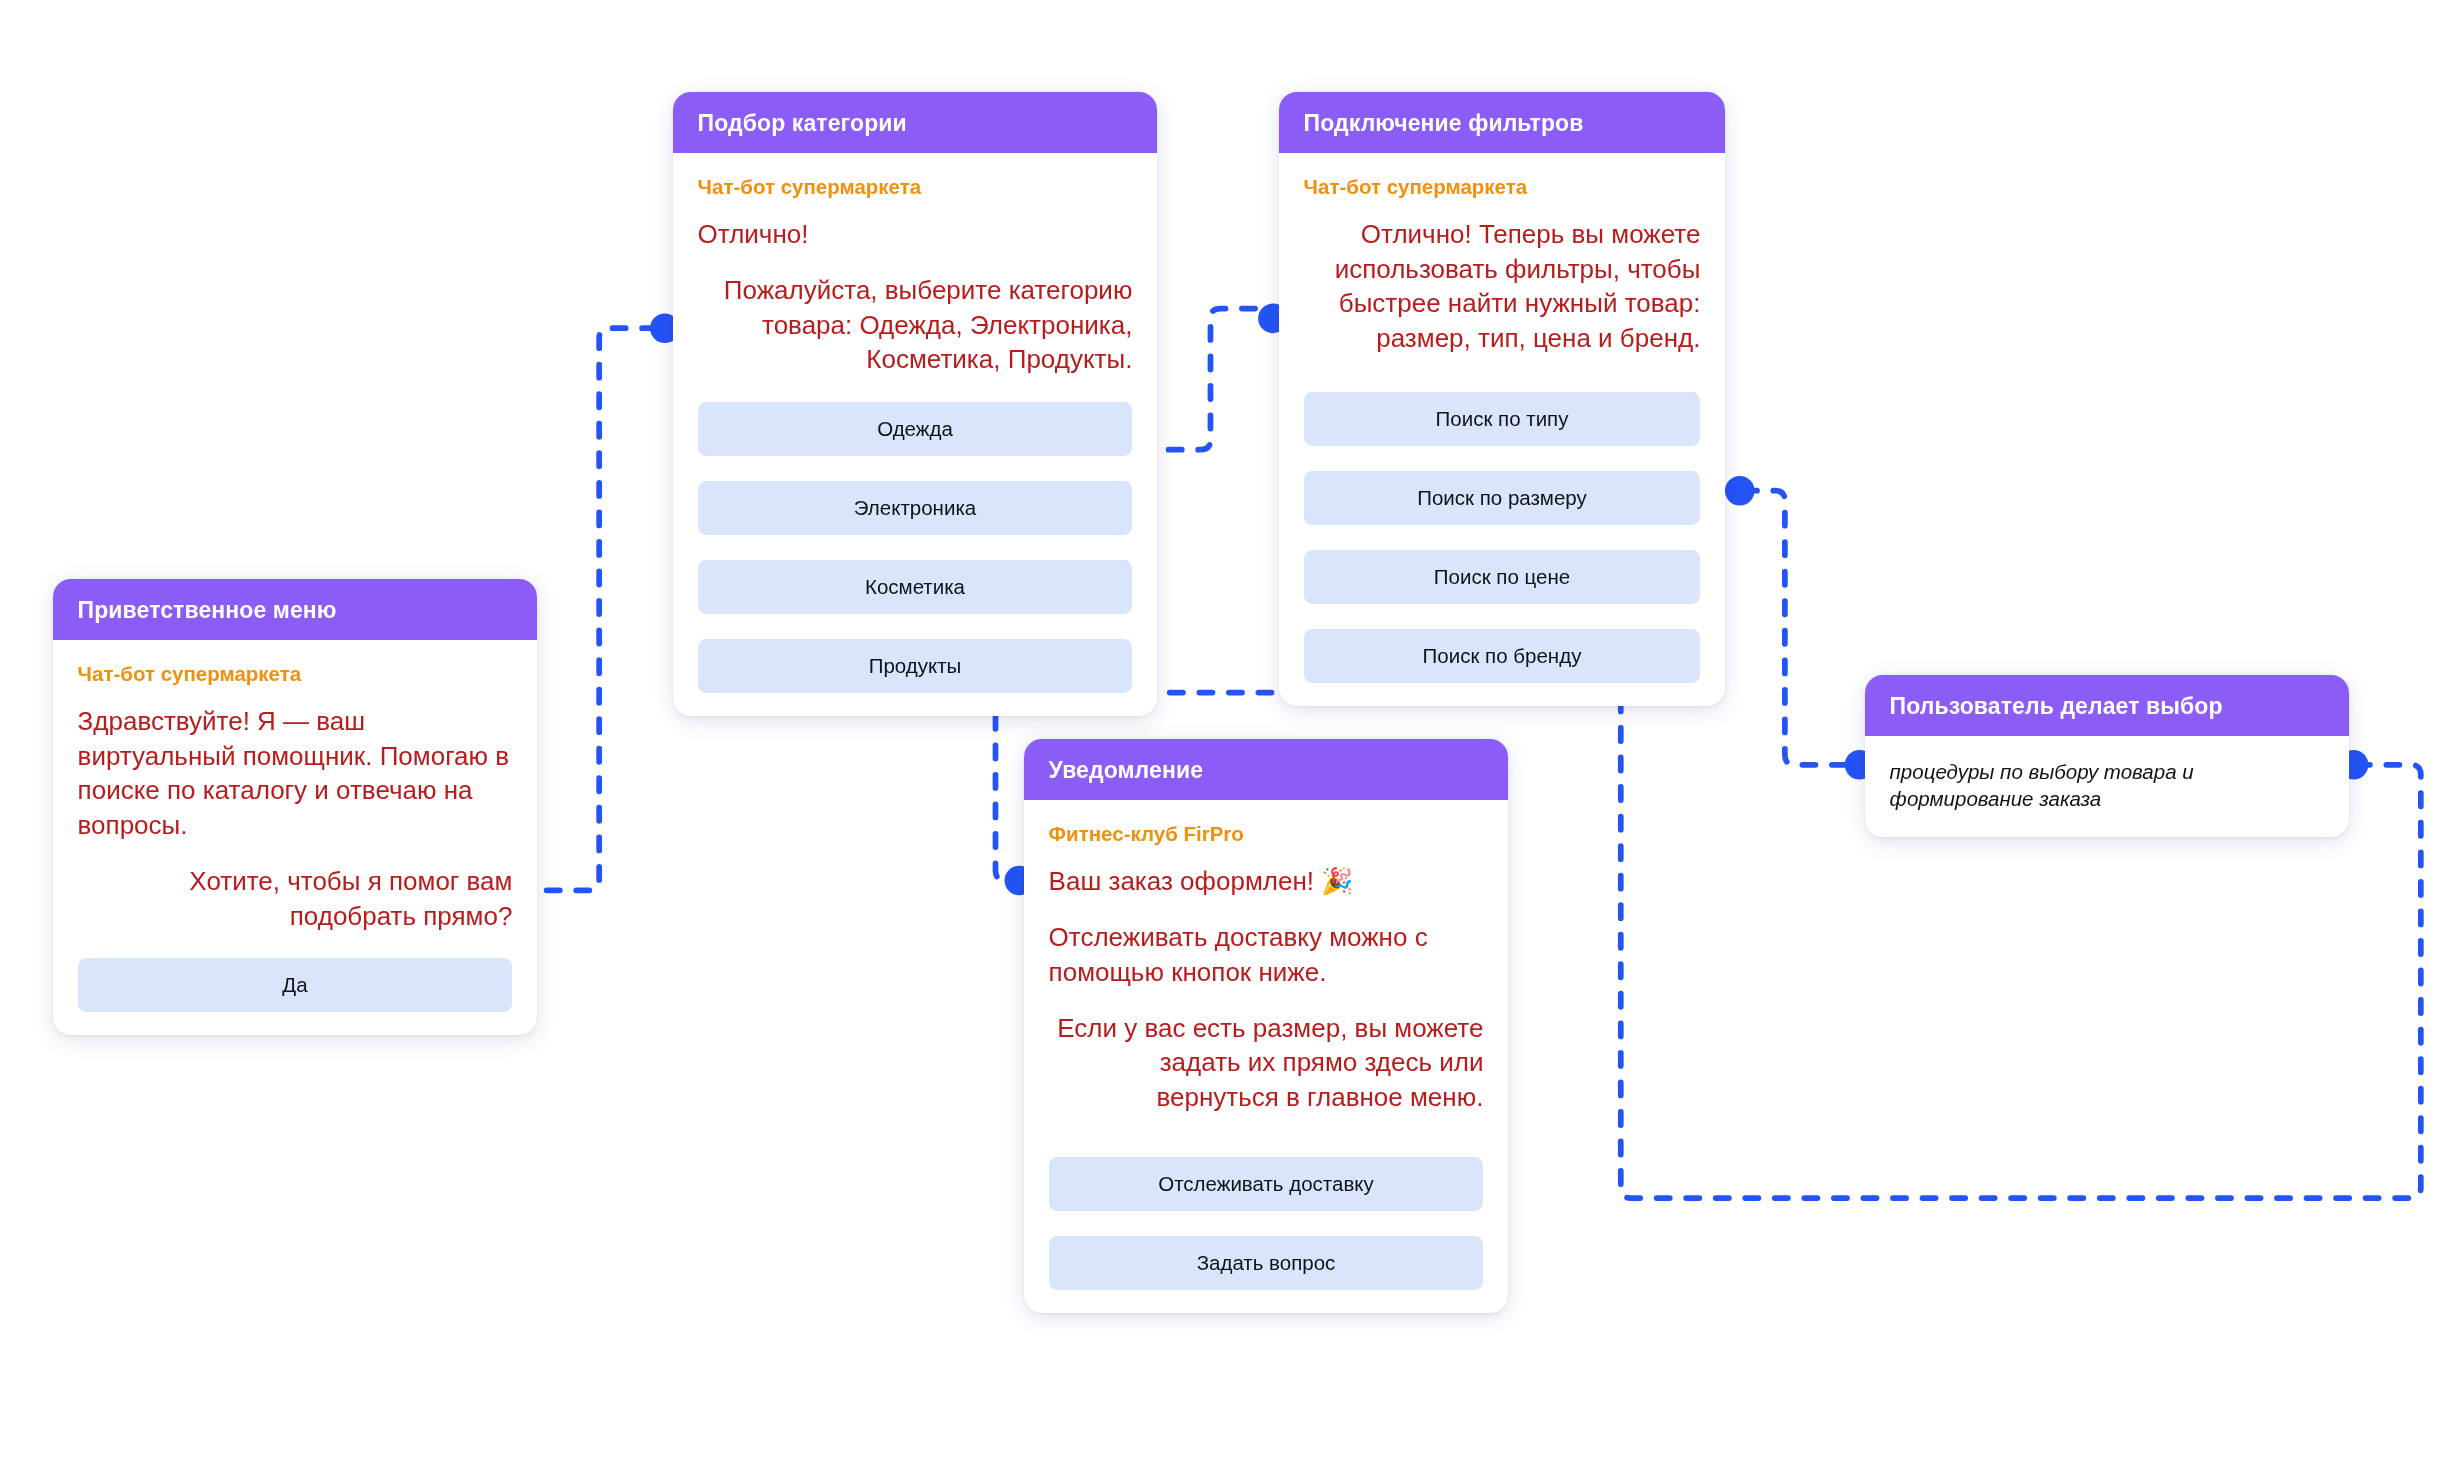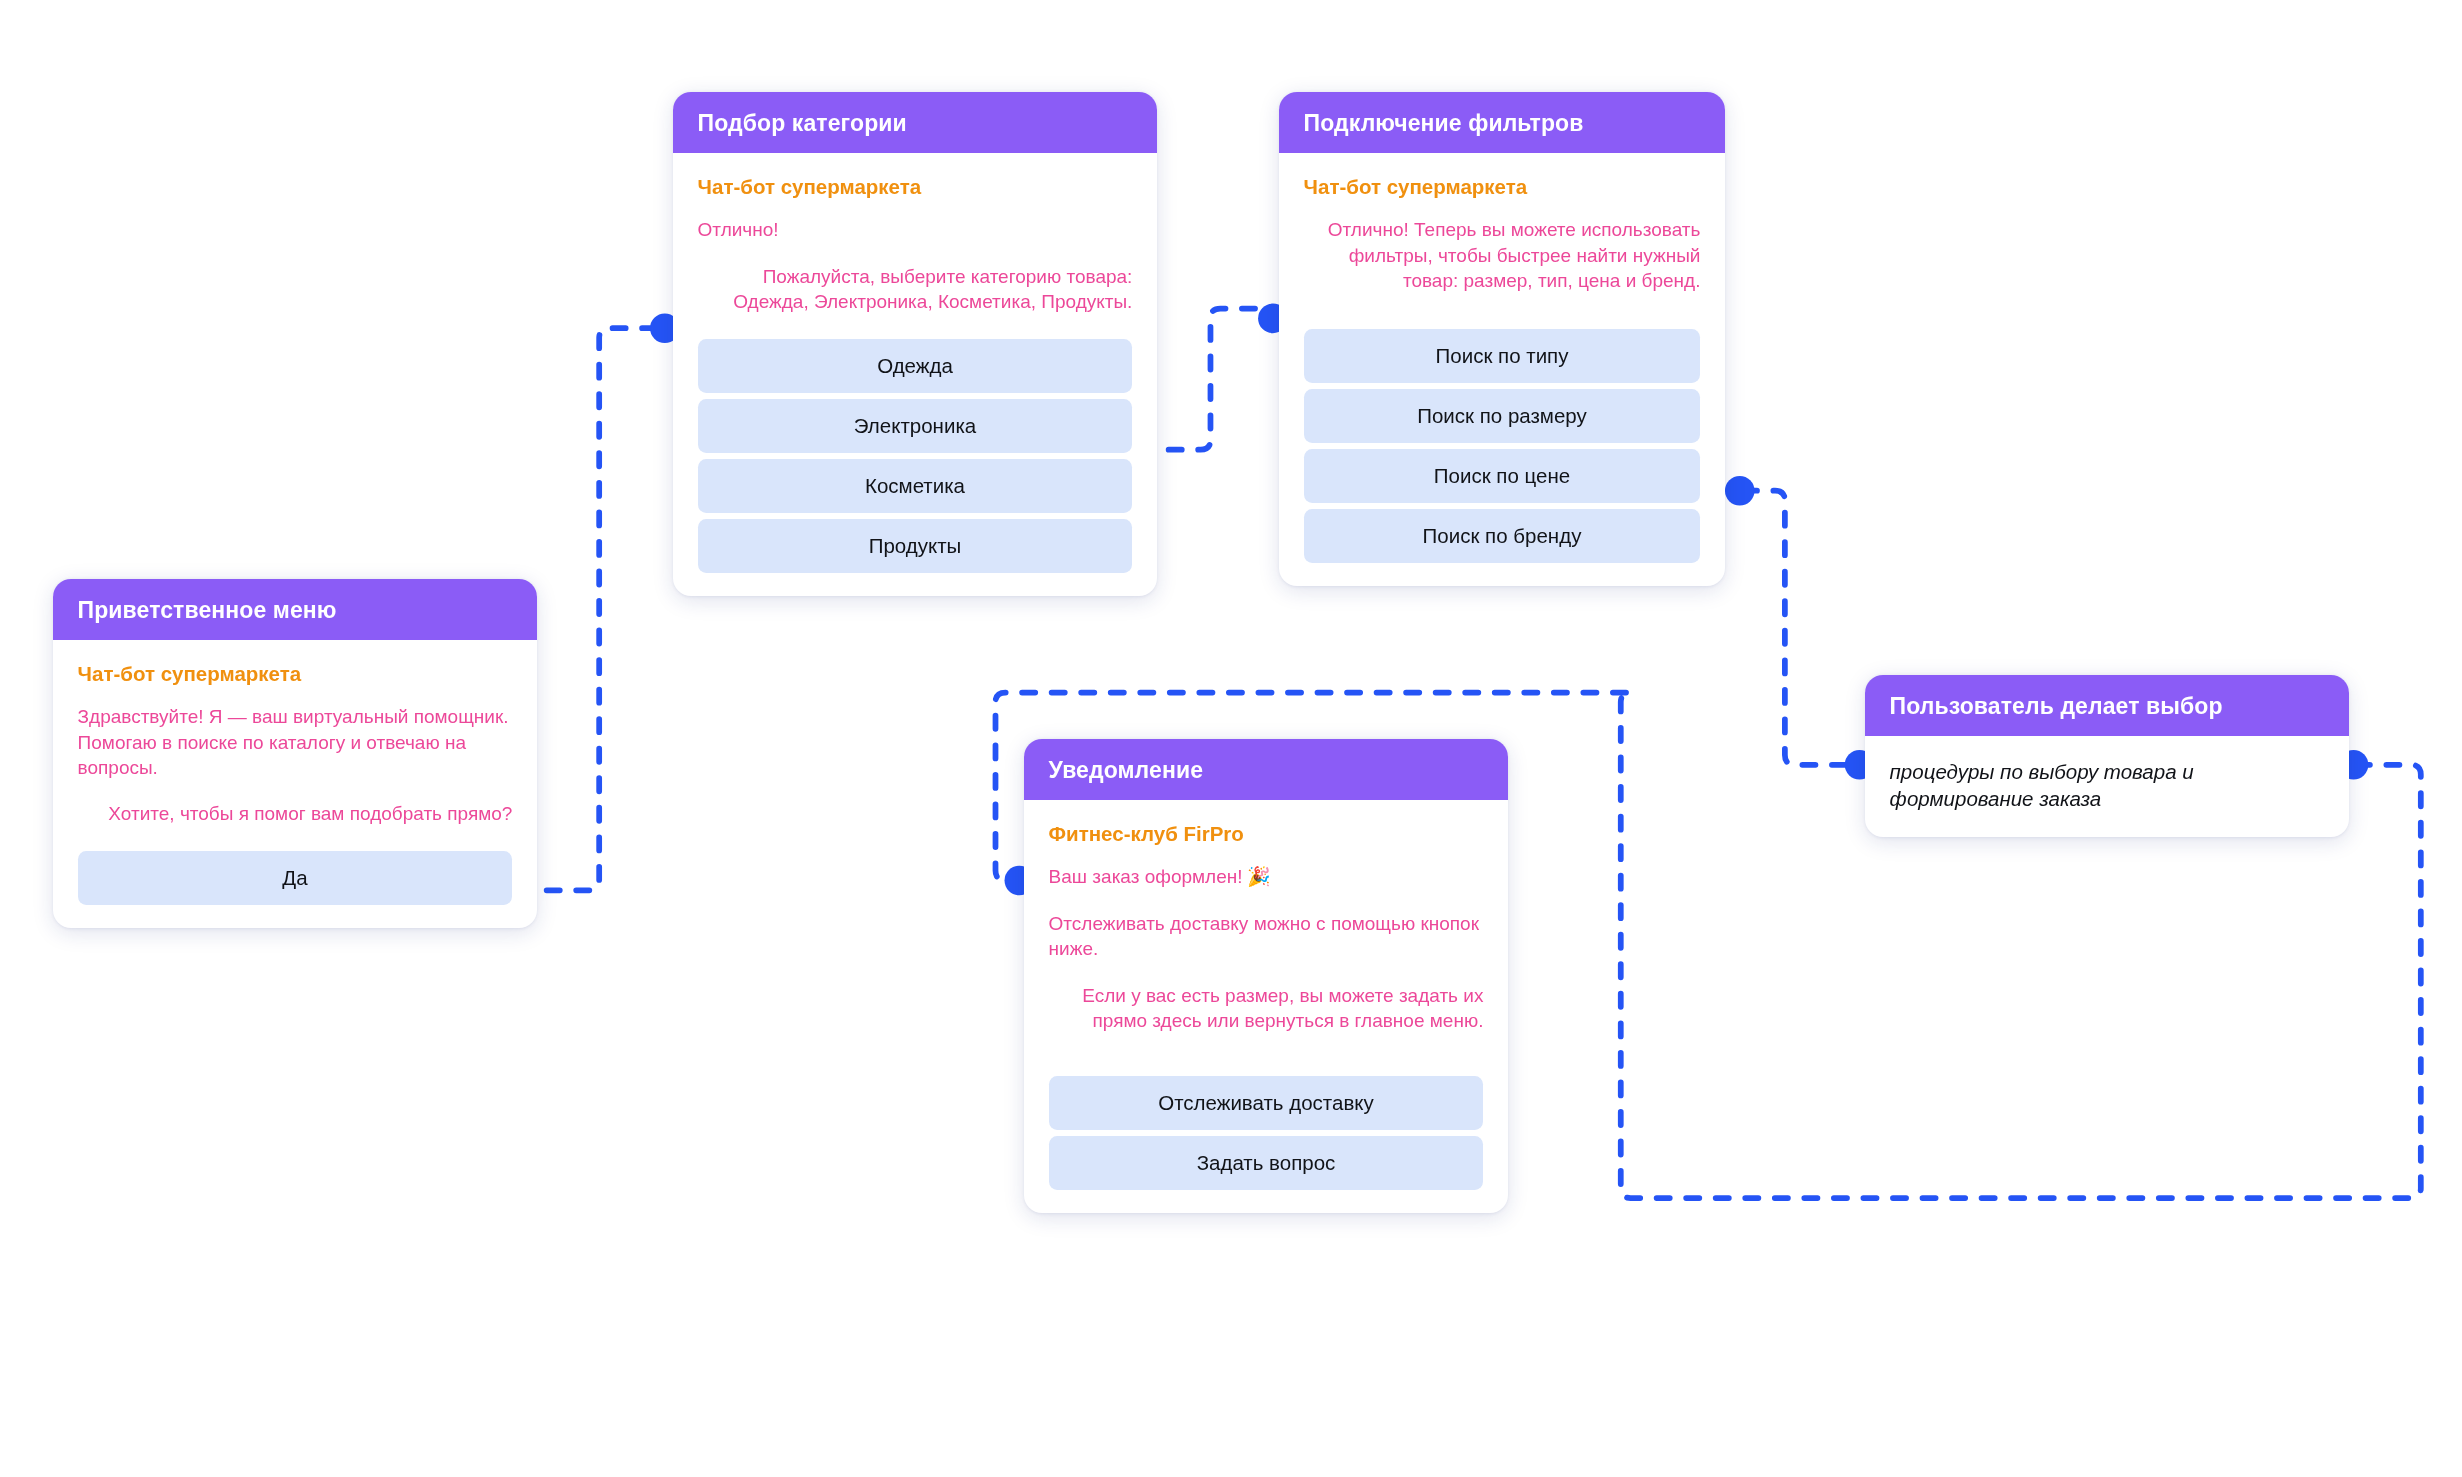--- a/index.html
+++ b/index.html
@@ -33,34 +33,34 @@
   }
   .card-body{padding:21.3px 24.6px 23px 24.6px;}
   .brand{
     color:#F0900F;
     font-size:20.5px;
     font-weight:bold;
     margin:0 0 18px 0;
     line-height:1.2;
   }
   .para{
-    color:#ec4899;
-    font-size:19px;
+    color:#b91c1c;
+    font-size:26px;
     line-height:1.33;
     margin:0 0 21.3px 0;
   }
   .para:last-of-type{margin-bottom:0;text-align:right;}
   .note{
     color:#111318;
     font-size:20.5px;
     font-style:italic;
     line-height:1.33;
     margin:0;
   }
-  .btn-list{margin-top:24.6px;display:flex;flex-direction:column;gap:6px;}
+  .btn-list{margin-top:24.6px;display:flex;flex-direction:column;gap:25px;}
   .btn{
     background:#D9E5FB;
     border-radius:8.2px;
     height:54px;
     display:flex;align-items:center;justify-content:center;
     color:#111318;
     font-size:20.5px;
     cursor:pointer;
     user-select:none;
   }

